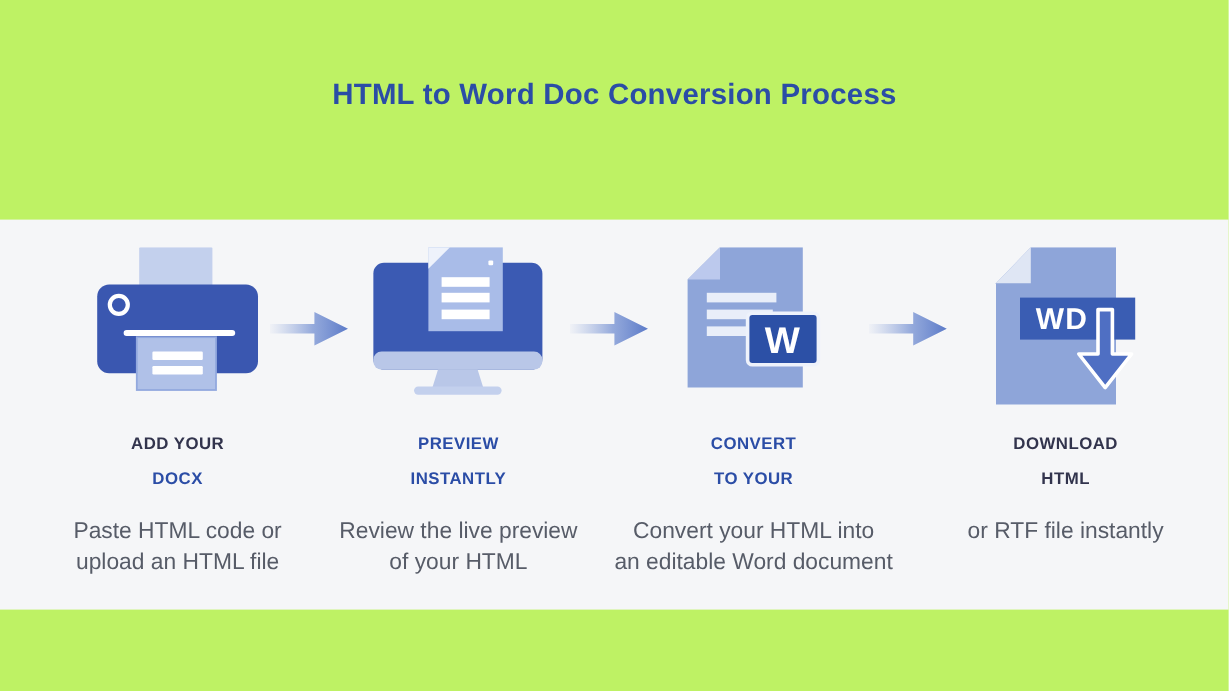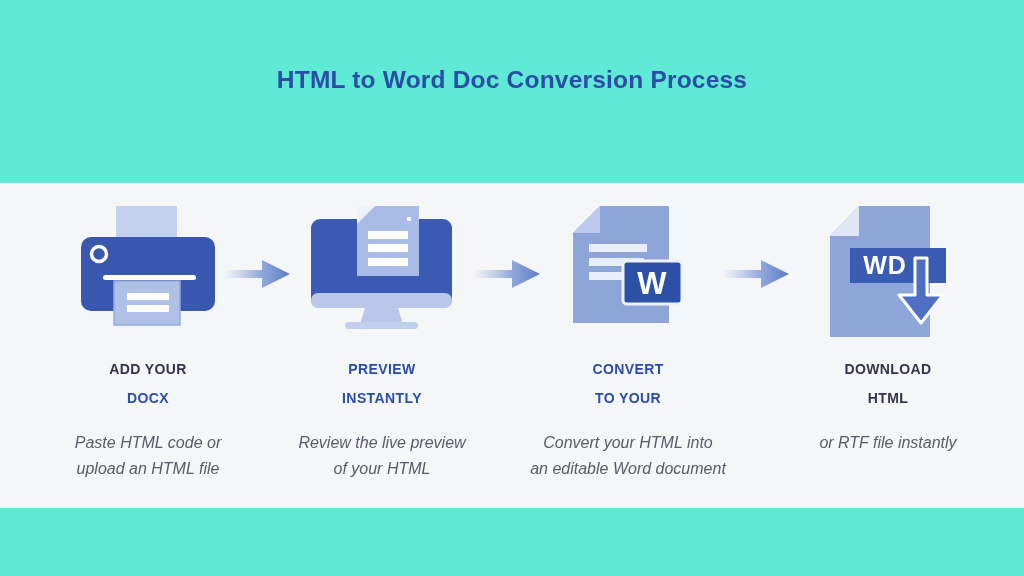--- a/index.html
+++ b/index.html
@@ -1,20 +1,20 @@
 <!DOCTYPE html>
 <html><head>
 <meta charset="utf-8">
 <style>
   html, body { margin: 0; padding: 0; }
   .stage {
     position: relative;
     width: 1024px;
     height: 576px;
-    background: #5eead4;
+    background: #bef264;
     overflow: hidden;
     font-family: "Liberation Sans", sans-serif;
   }
   .band {
     position: absolute;
     left: 0; top: 183px;
     width: 1024px; height: 325px;
     background: #f5f6f8;
   }
   .page-title {
@@ -49,24 +49,23 @@
     margin-top: 5px;
     font-size: 14px;
     font-weight: bold;
     line-height: 29px;
     letter-spacing: 0.4px;
   }
   .t-dark { display: block; color: #32344d; }
   .t-blue { display: block; color: #2b4da6; }
   .step-desc {
     margin-top: 17px;
-    font-size: 16px;
+    font-size: 19px;
     line-height: 26px;
     color: #575c68;
-    font-style: italic;
   }
   .desc-line { display: block; }
   .flow-arrow {
     position: absolute;
     top: 251px;
     width: 66px;
     height: 46px;
   }
   .flow-arrow-1 { left: 225px; }
   .flow-arrow-2 { left: 475px; }

